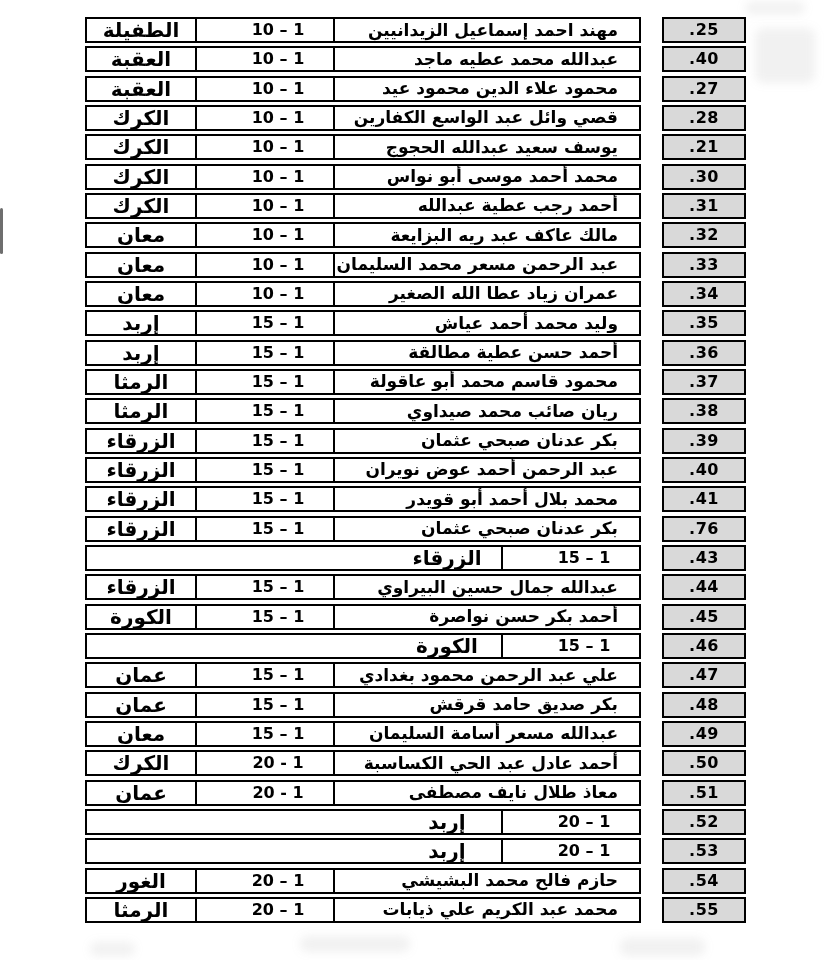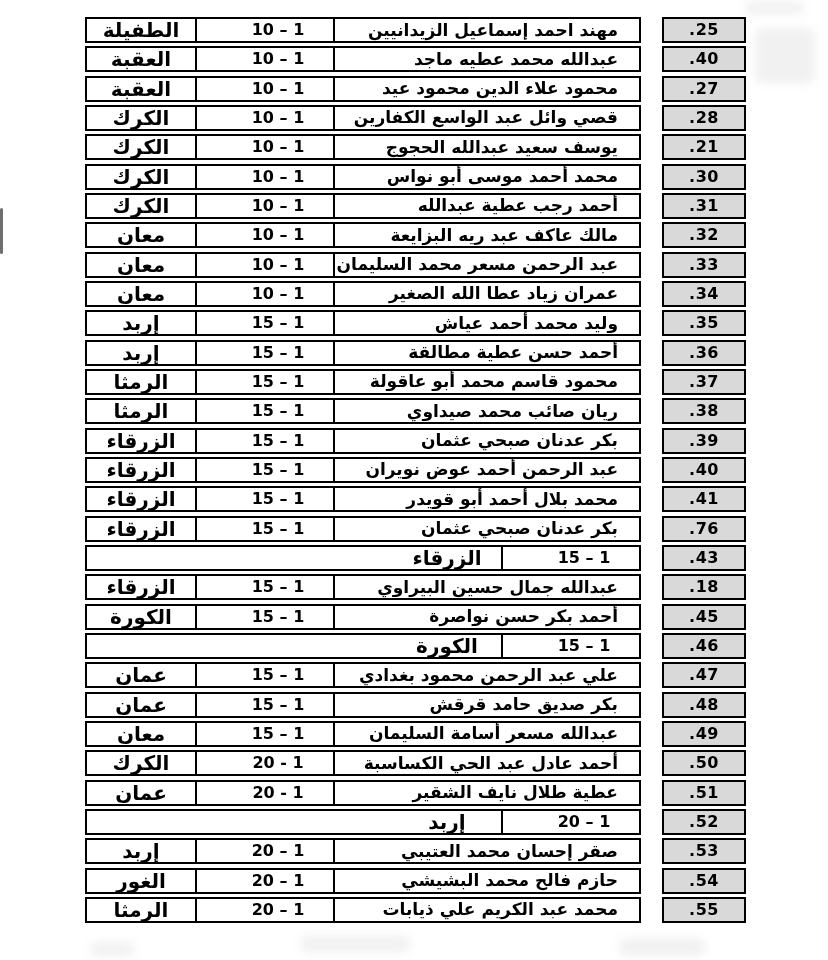--- a/index.html
+++ b/index.html
@@ -267,21 +267,21 @@
 
   <div class="row">
     <div class="cell num">43.</div>
     <div class="group">
       <div class="cell range">1 – 15</div>
       <div class="cell loc">الزرقاء</div>
     </div>
   </div>
 
   <div class="row">
-    <div class="cell num">18.</div>
+    <div class="cell num">44.</div>
     <div class="group">
       <div class="cell name">عبدالله جمال حسين البيراوي</div>
       <div class="cell range">1 – 15</div>
       <div class="cell loc">الزرقاء</div>
     </div>
   </div>
 
   <div class="row">
     <div class="cell num">45.</div>
     <div class="group">
@@ -331,38 +331,37 @@
     <div class="group">
       <div class="cell name">أحمد عادل عبد الحي الكساسبة</div>
       <div class="cell range">1 - 20</div>
       <div class="cell loc">الكرك</div>
     </div>
   </div>
 
   <div class="row">
     <div class="cell num">51.</div>
     <div class="group">
-      <div class="cell name">عطية طلال نايف الشقير</div>
+      <div class="cell name">معاذ طلال نايف مصطفى</div>
       <div class="cell range">1 - 20</div>
       <div class="cell loc">عمان</div>
     </div>
   </div>
 
   <div class="row">
     <div class="cell num">52.</div>
     <div class="group">
       <div class="cell range">1 – 20</div>
       <div class="cell loc">إربد</div>
     </div>
   </div>
 
   <div class="row">
     <div class="cell num">53.</div>
     <div class="group">
-      <div class="cell name">صقر إحسان محمد العتيبي</div>
       <div class="cell range">1 – 20</div>
       <div class="cell loc">إربد</div>
     </div>
   </div>
 
   <div class="row">
     <div class="cell num">54.</div>
     <div class="group">
       <div class="cell name">حازم فالح محمد البشيشي</div>
       <div class="cell range">1 – 20</div>

